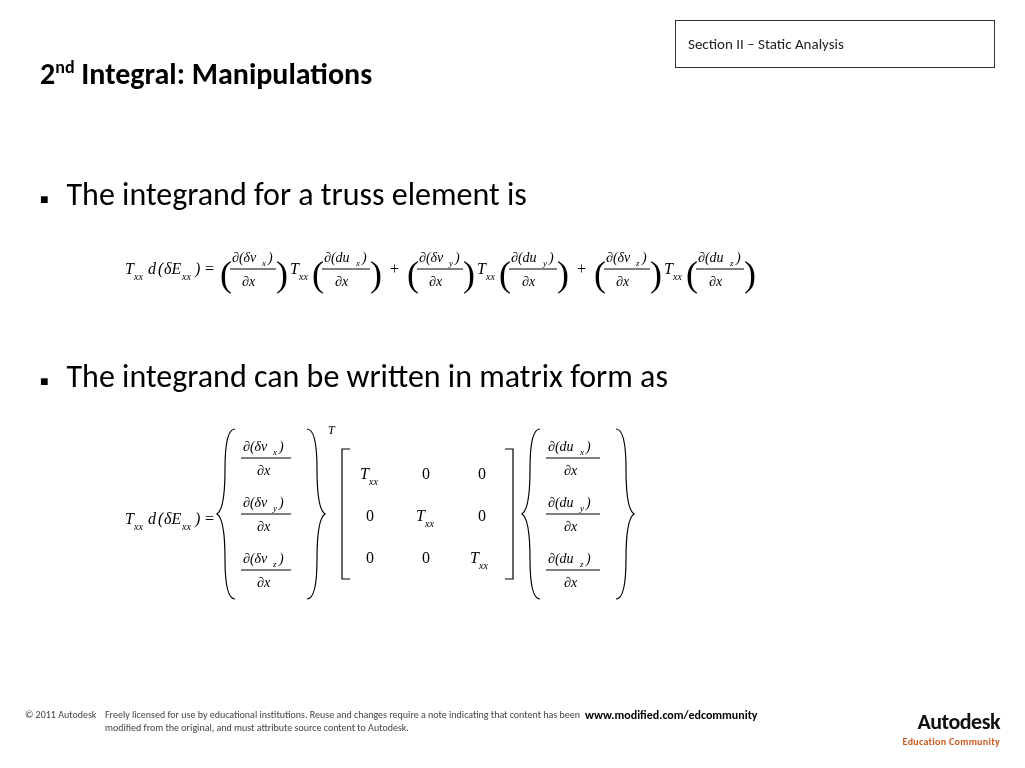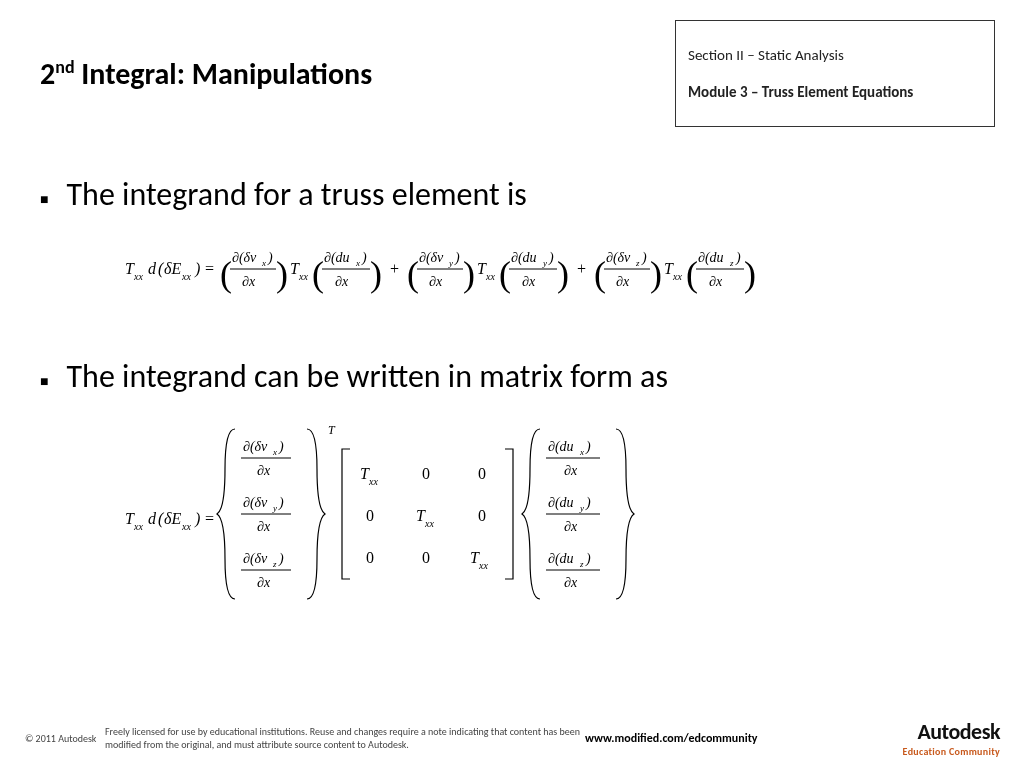--- a/index.html
+++ b/index.html
@@ -1,40 +1,39 @@
 <!DOCTYPE html>
 <html><head>
 <meta charset="utf-8">
 <style>
 * { margin:0; padding:0; box-sizing:border-box; }
 body { width:1025px; height:768px; background:#fff; font-family:Calibri,Arial,sans-serif; position:relative; color:#000; }
 .header-box { position:absolute; top:20px; right:30px; width:320px; border:1px solid #333; padding:6px 12px; background:#fff; }
-.header-box div { font-size:15px; margin:19px 0; color:#222; }
+.header-box div { font-size:15px; margin:8px 0; color:#222; }
 .title { position:absolute; top:55px; left:40px; font-size:30px; font-weight:bold; }
 .title sup { font-size:18px;margin-top:12px; }
 .bullets { position:absolute; top:175px; left:40px; right:40px; }
 .bullet { font-size:32px; margin-bottom:28px; display:flex;align-items:center; }
 .bullet::before { content:"■"; font-size:14px; margin-right:18px; margin-top:10px; }
 .eq1 { margin:22px 0 55px 85px; }
 .eq2 { margin:22px 0 0 85px; }
-.footer { position:absolute; left:0; right:0; bottom:0; height:60px; background:#fff; display:flex; align-items:center; padding:0 25px; font-size:10px; color:#444; }
+.footer { position:absolute; left:0; right:0; bottom:0; height:60px; background:#fff; display:flex; padding:0 25px; font-size:10px; color:#444; }
 .footer .copy { width:80px; }
 .footer .license { width:480px; line-height:1.3; }
 .footer .site { flex:1; color:#000; font-size:12px; font-weight:bold; }
 .footer .brand { text-align:right; }
 .footer .brand .a { font-size:22px; font-weight:bold; color:#111; letter-spacing:-0.5px; }
 .footer .brand .ec { font-size:10px; color:#c85a1e; font-weight:bold; letter-spacing:0.3px; }
 svg text { font-family:'Times New Roman',serif; }
 </style>
 </head>
 <body>
 
 <div class="header-box">
   <div>Section II – Static Analysis</div>
-  <div style="font-weight:bold;">Module 3 – Truss Element Equations</div>
 </div>
 
 <div class="title">
   <span>2</span><sup>nd</sup><span> Integral: Manipulations</span>
 </div>
 
 <div class="bullets">
 
   <div class="bullet">
     <span>The integrand for a truss element is</span>

